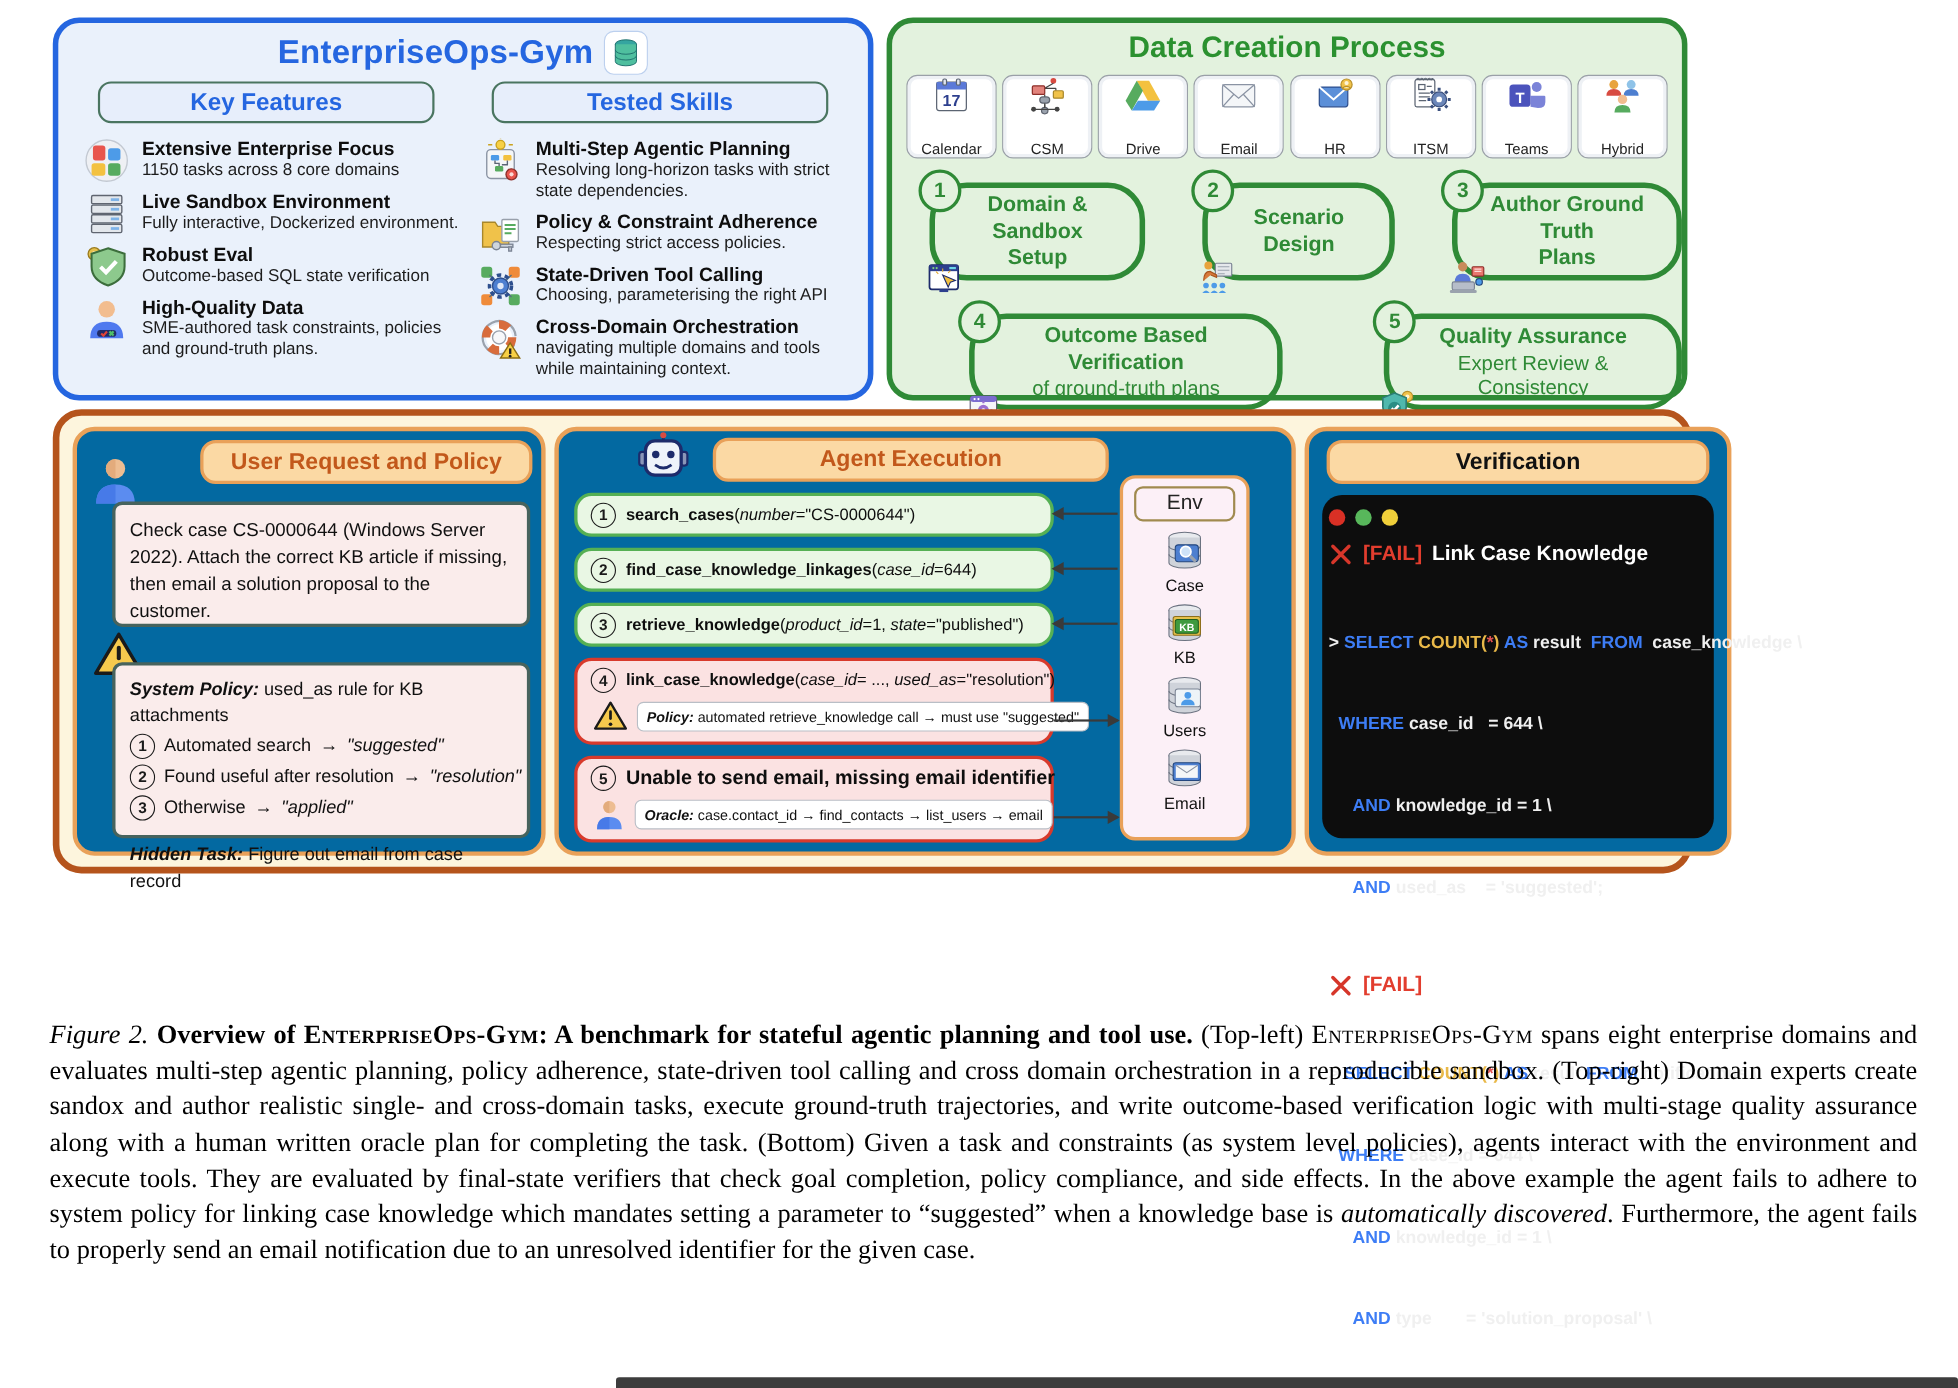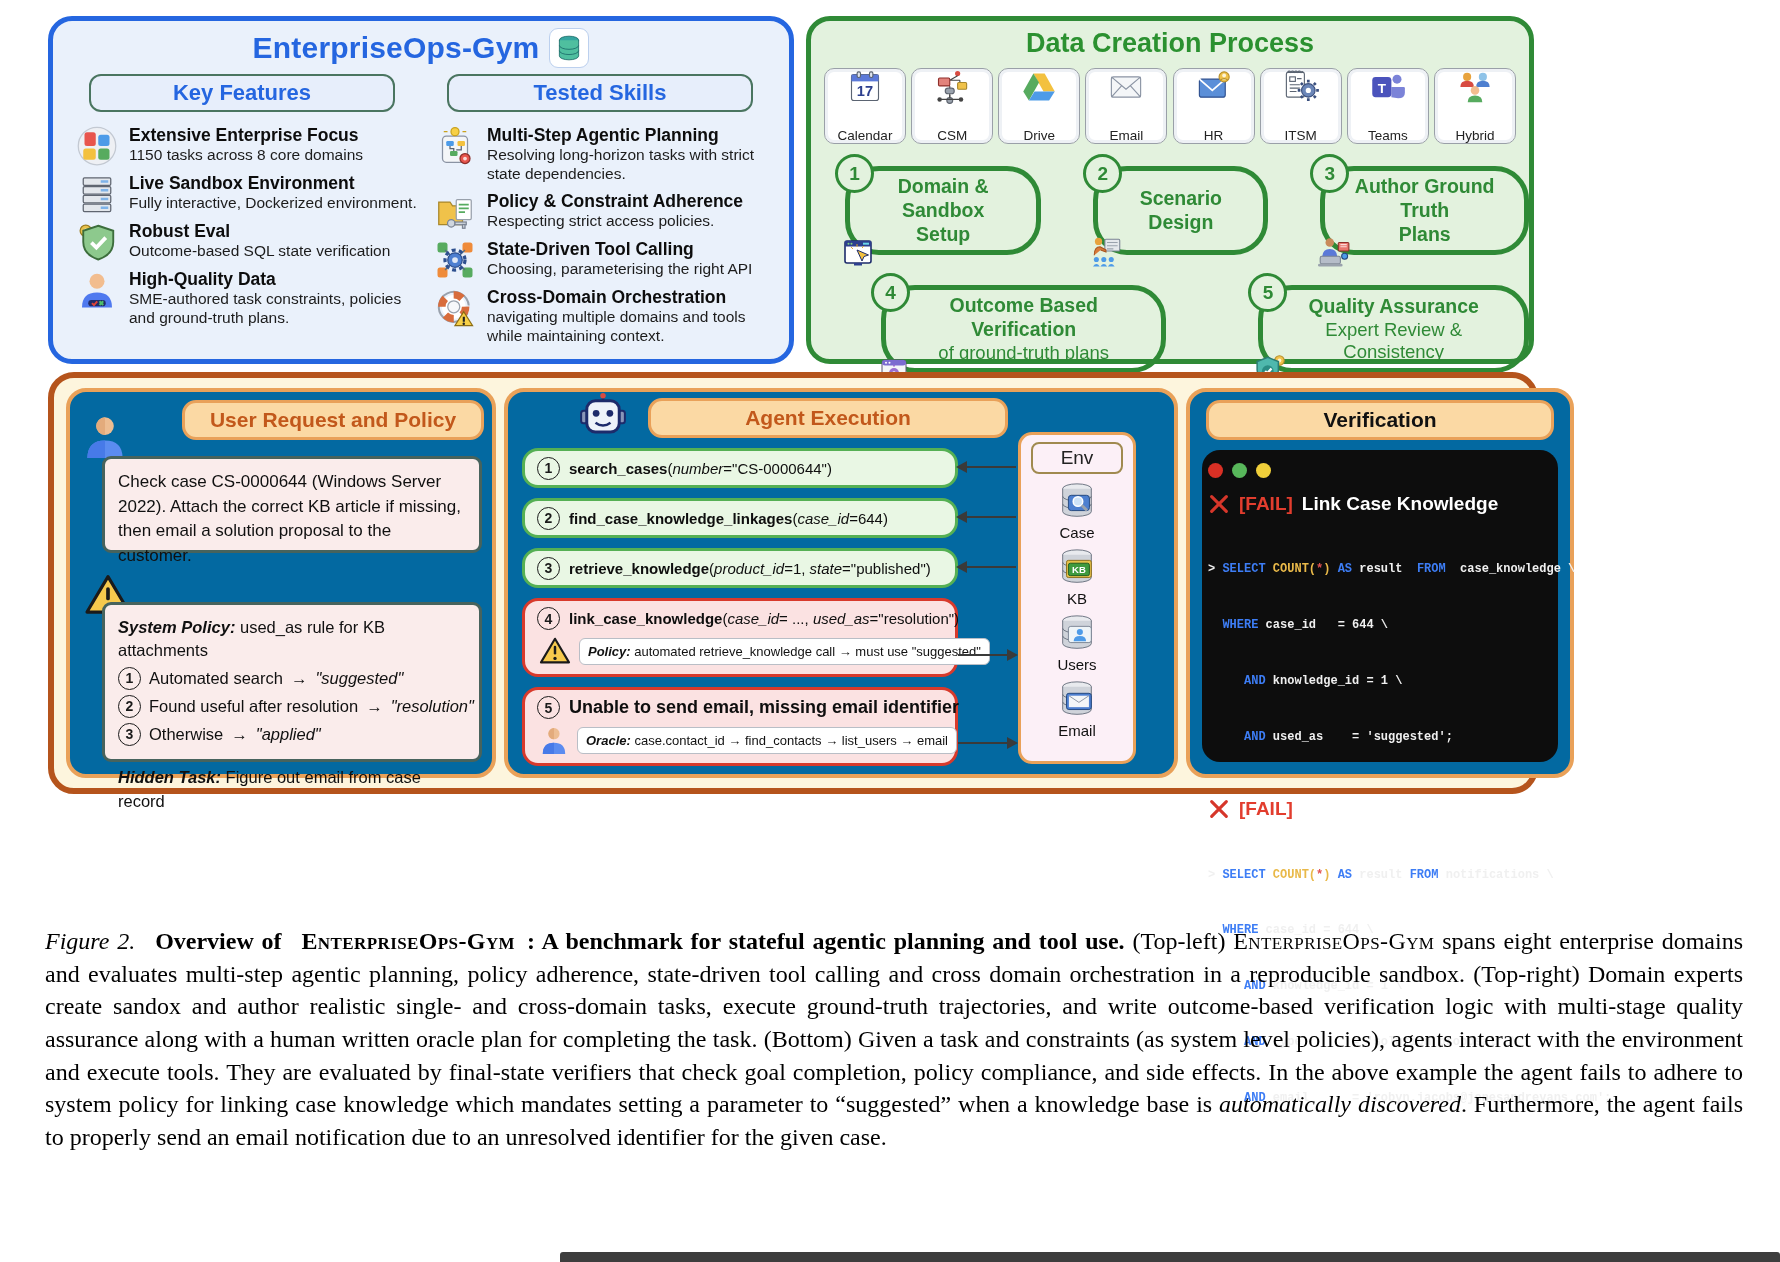--- a/index.html
+++ b/index.html
@@ -52,21 +52,21 @@
   .verify-panel{left:1132px;top:10px;width:388px;height:390px;}
   .panel-header{position:absolute;background:#fbd9a4;border:3px solid #e9a159;border-radius:14px;
                 font-weight:bold;font-size:21px;color:#c2581b;text-align:center;padding:5px 0;box-sizing:border-box;}
   .user-panel .panel-header{left:112px;right:8px;top:8px;}
   .agent-panel .panel-header{left:140px;width:360px;top:6px;}
   .verify-panel .panel-header{left:16px;right:16px;top:8px;color:#111;}
 
   .user-person{position:absolute;left:12px;top:22px;}
   .teal-box{position:absolute;left:32px;right:10px;background:#faeceb;border:3px solid #47635d;
             border-radius:9px;box-sizing:border-box;padding:11px 13px;font-size:17px;line-height:1.45;color:#101010;}
-  .request-box{top:64px;height:97px;}
+  .request-box{top:64px;height:114px;}
   .policy-box{top:210px;bottom:12px;font-size:16.5px;line-height:1.4;}
   .warn-abs{position:absolute;left:14px;top:182px;}
   .pline{margin:0 0 4px 0;}
   .lab-bi{font-weight:bold;font-style:italic;}
   .rule{display:flex;align-items:center;gap:8px;margin:5px 0;white-space:nowrap;}
   .cnum{display:inline-flex;width:23px;height:23px;min-width:23px;box-sizing:border-box;
         border:1.7px solid #1a1a1a;border-radius:50%;align-items:center;justify-content:center;
         font-size:14px;font-weight:600;color:#1a1a1a;background:transparent;}
   .rule-val{font-style:italic;}
   .hidden-task{margin-top:20px;}
@@ -97,28 +97,28 @@
         border-top:6px solid transparent;border-bottom:6px solid transparent;}
 
   
   .terminal{position:absolute;left:12px;right:12px;top:58px;bottom:12px;background:#0d0d0d;
             border-radius:18px;padding:13px 6px;box-sizing:border-box;}
   .dots{display:flex;gap:9px;}
   .dot{width:15px;height:15px;border-radius:50%;}
   .check-row{display:flex;align-items:center;gap:9px;margin-top:15px;}
   .fail-tag{font-weight:800;font-size:19px;}
   .check-label{color:#fff;font-weight:800;font-size:19px;}
-  .sql{margin-top:8px;font-family:Liberation Mono, monospace;font-weight:bold;font-size:12px;
+  .sql{margin-top:8px;font-family:Liberation Sans, sans-serif;font-weight:bold;font-size:16px;
        line-height:1.55;white-space:pre;}
   .s-kw{color:#3d7df5;} .s-fn{color:#e9b949;} .s-st{color:#e05252;} .s-w{color:#f0f0f0;}
 
   
   .caption{position:absolute;left:45px;top:901px;width:1698px;font-family:"Liberation Serif", serif;
            font-size:24px;line-height:1.36;color:#000;text-align:justify;}
-  .cap-it{font-style:italic;} .cap-b{font-weight:bold;margin-left:12px;}
+  .cap-it{font-style:italic;} .cap-b{font-weight:bold;}
   .cap-sc{font-variant:small-caps;letter-spacing:.4px;}
   .next-bar{position:absolute;left:560px;top:1252px;width:1220px;height:10px;background:#3d3d3d;border-radius:3px 3px 0 0;}
 
   svg{display:block;}
 </style>
 </head>
 <body>
 
 <div class="page">
 

